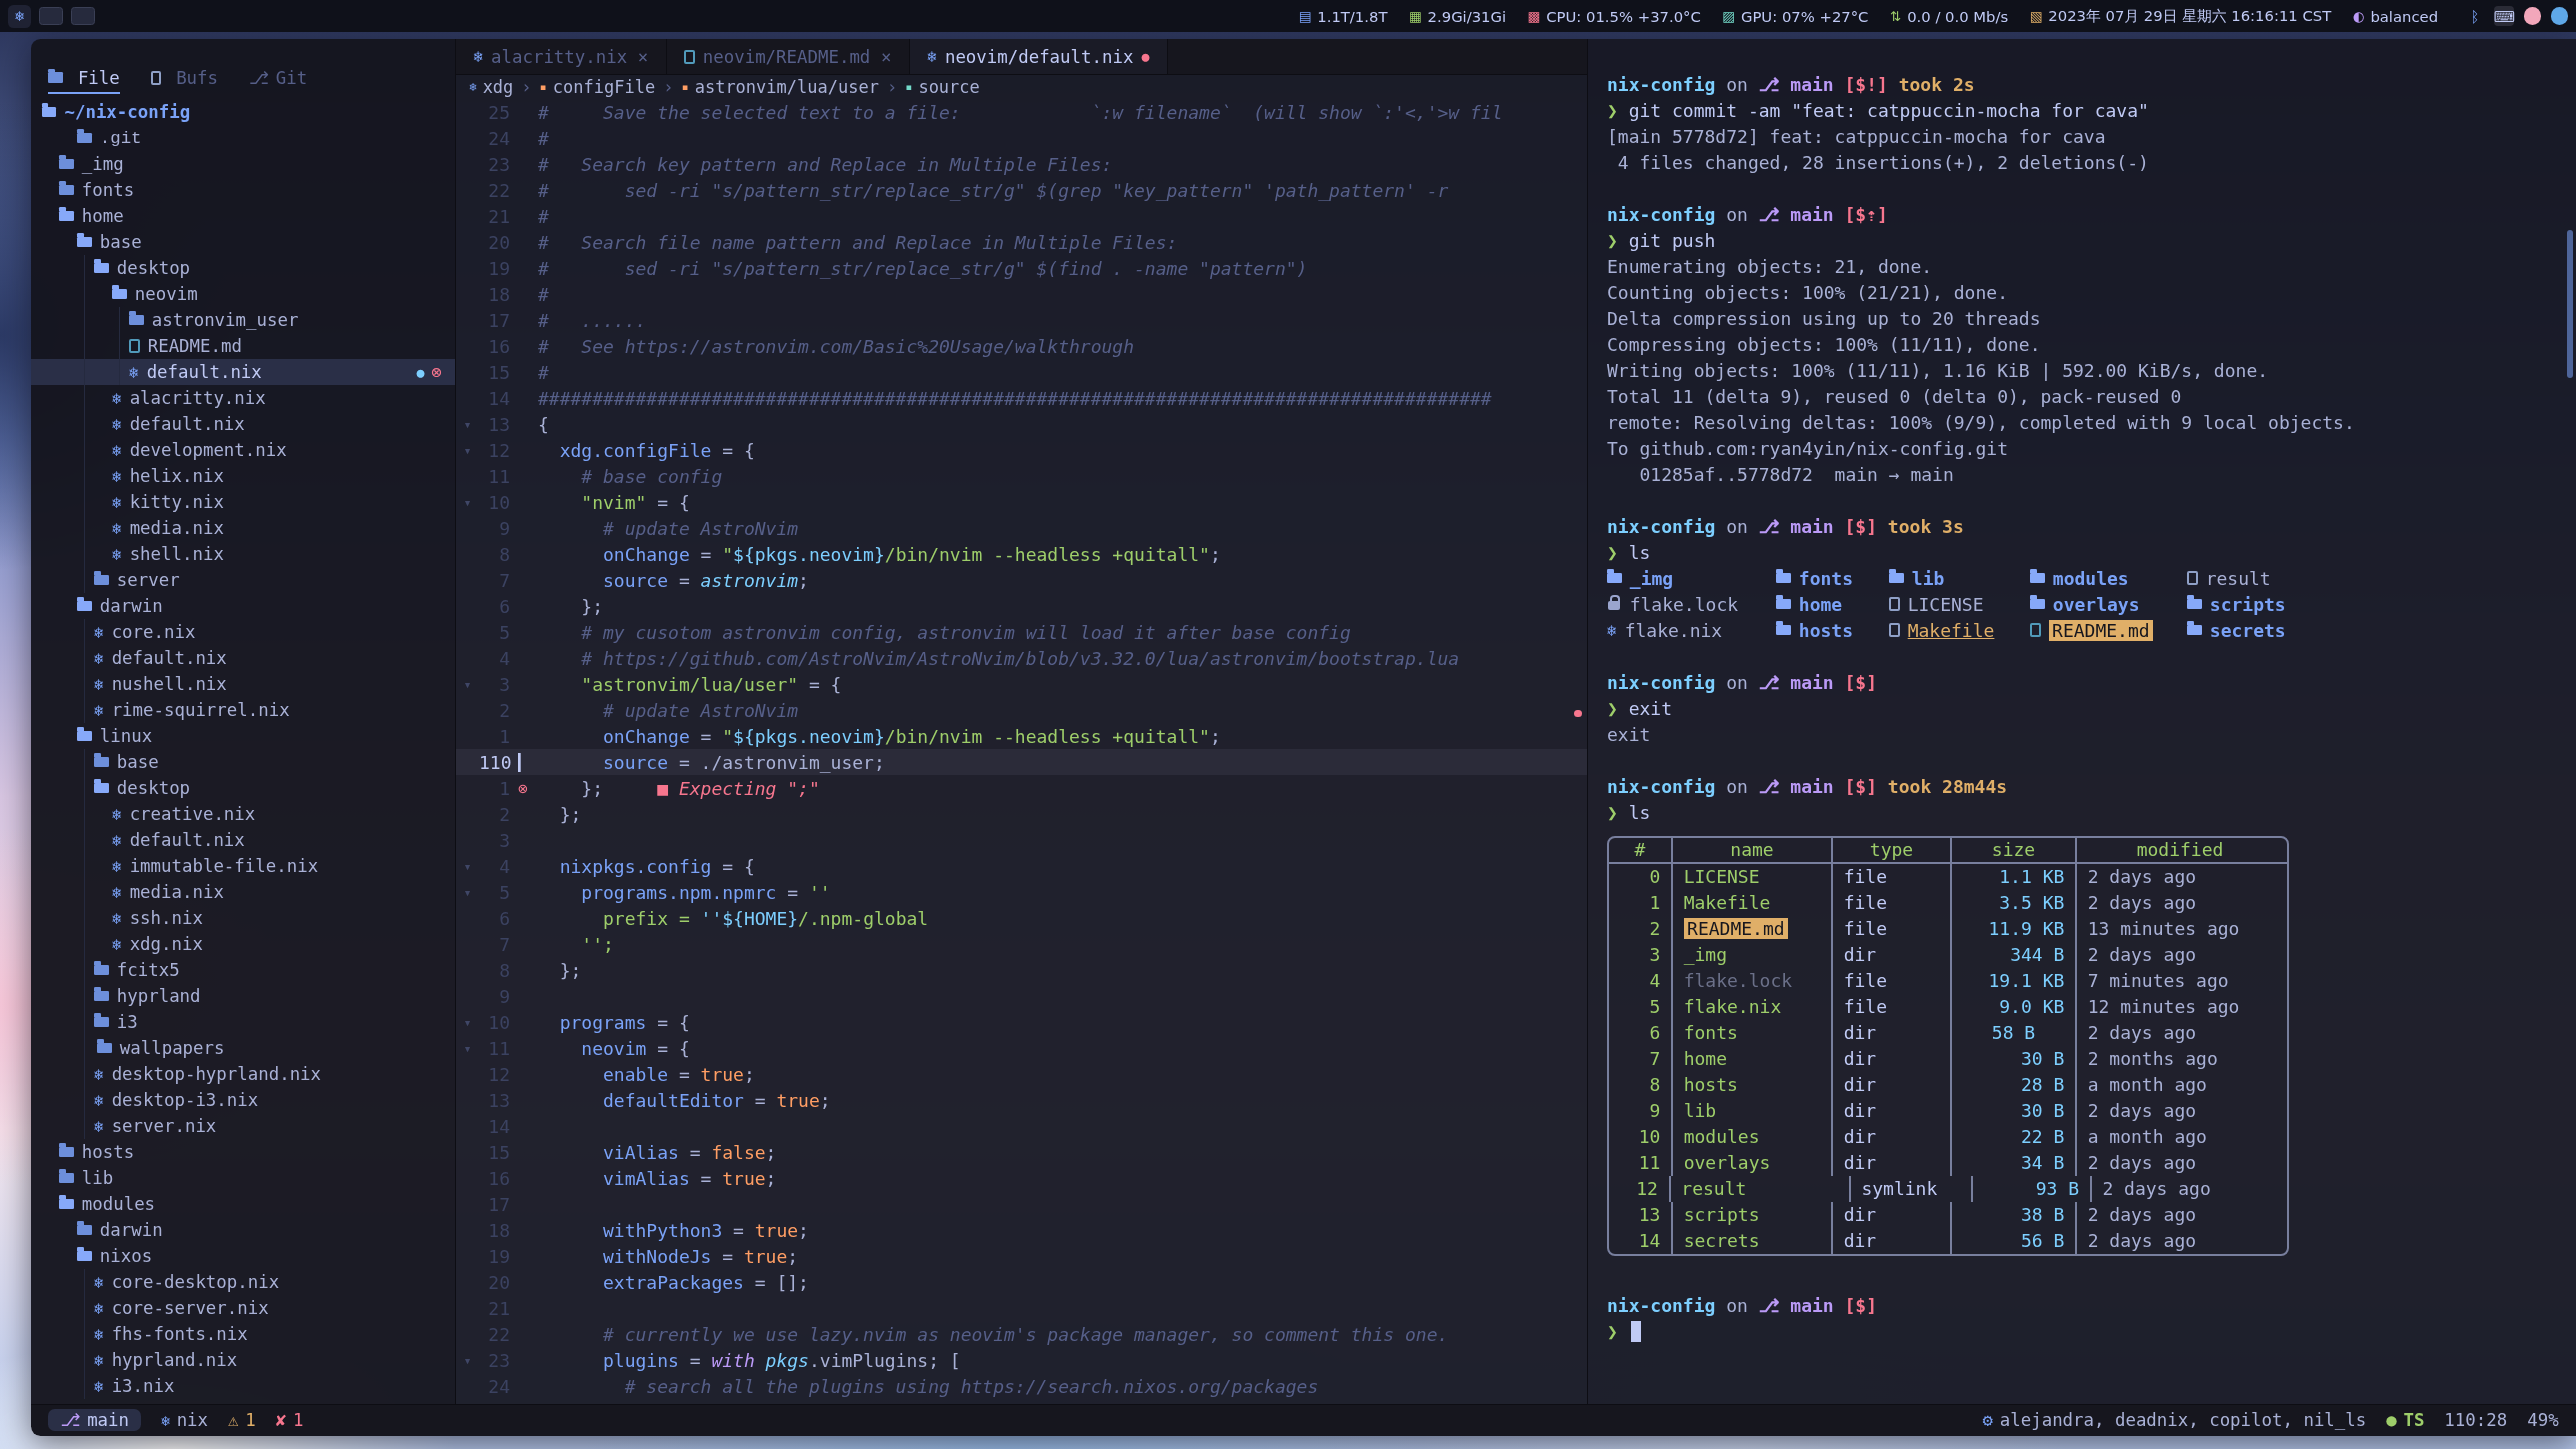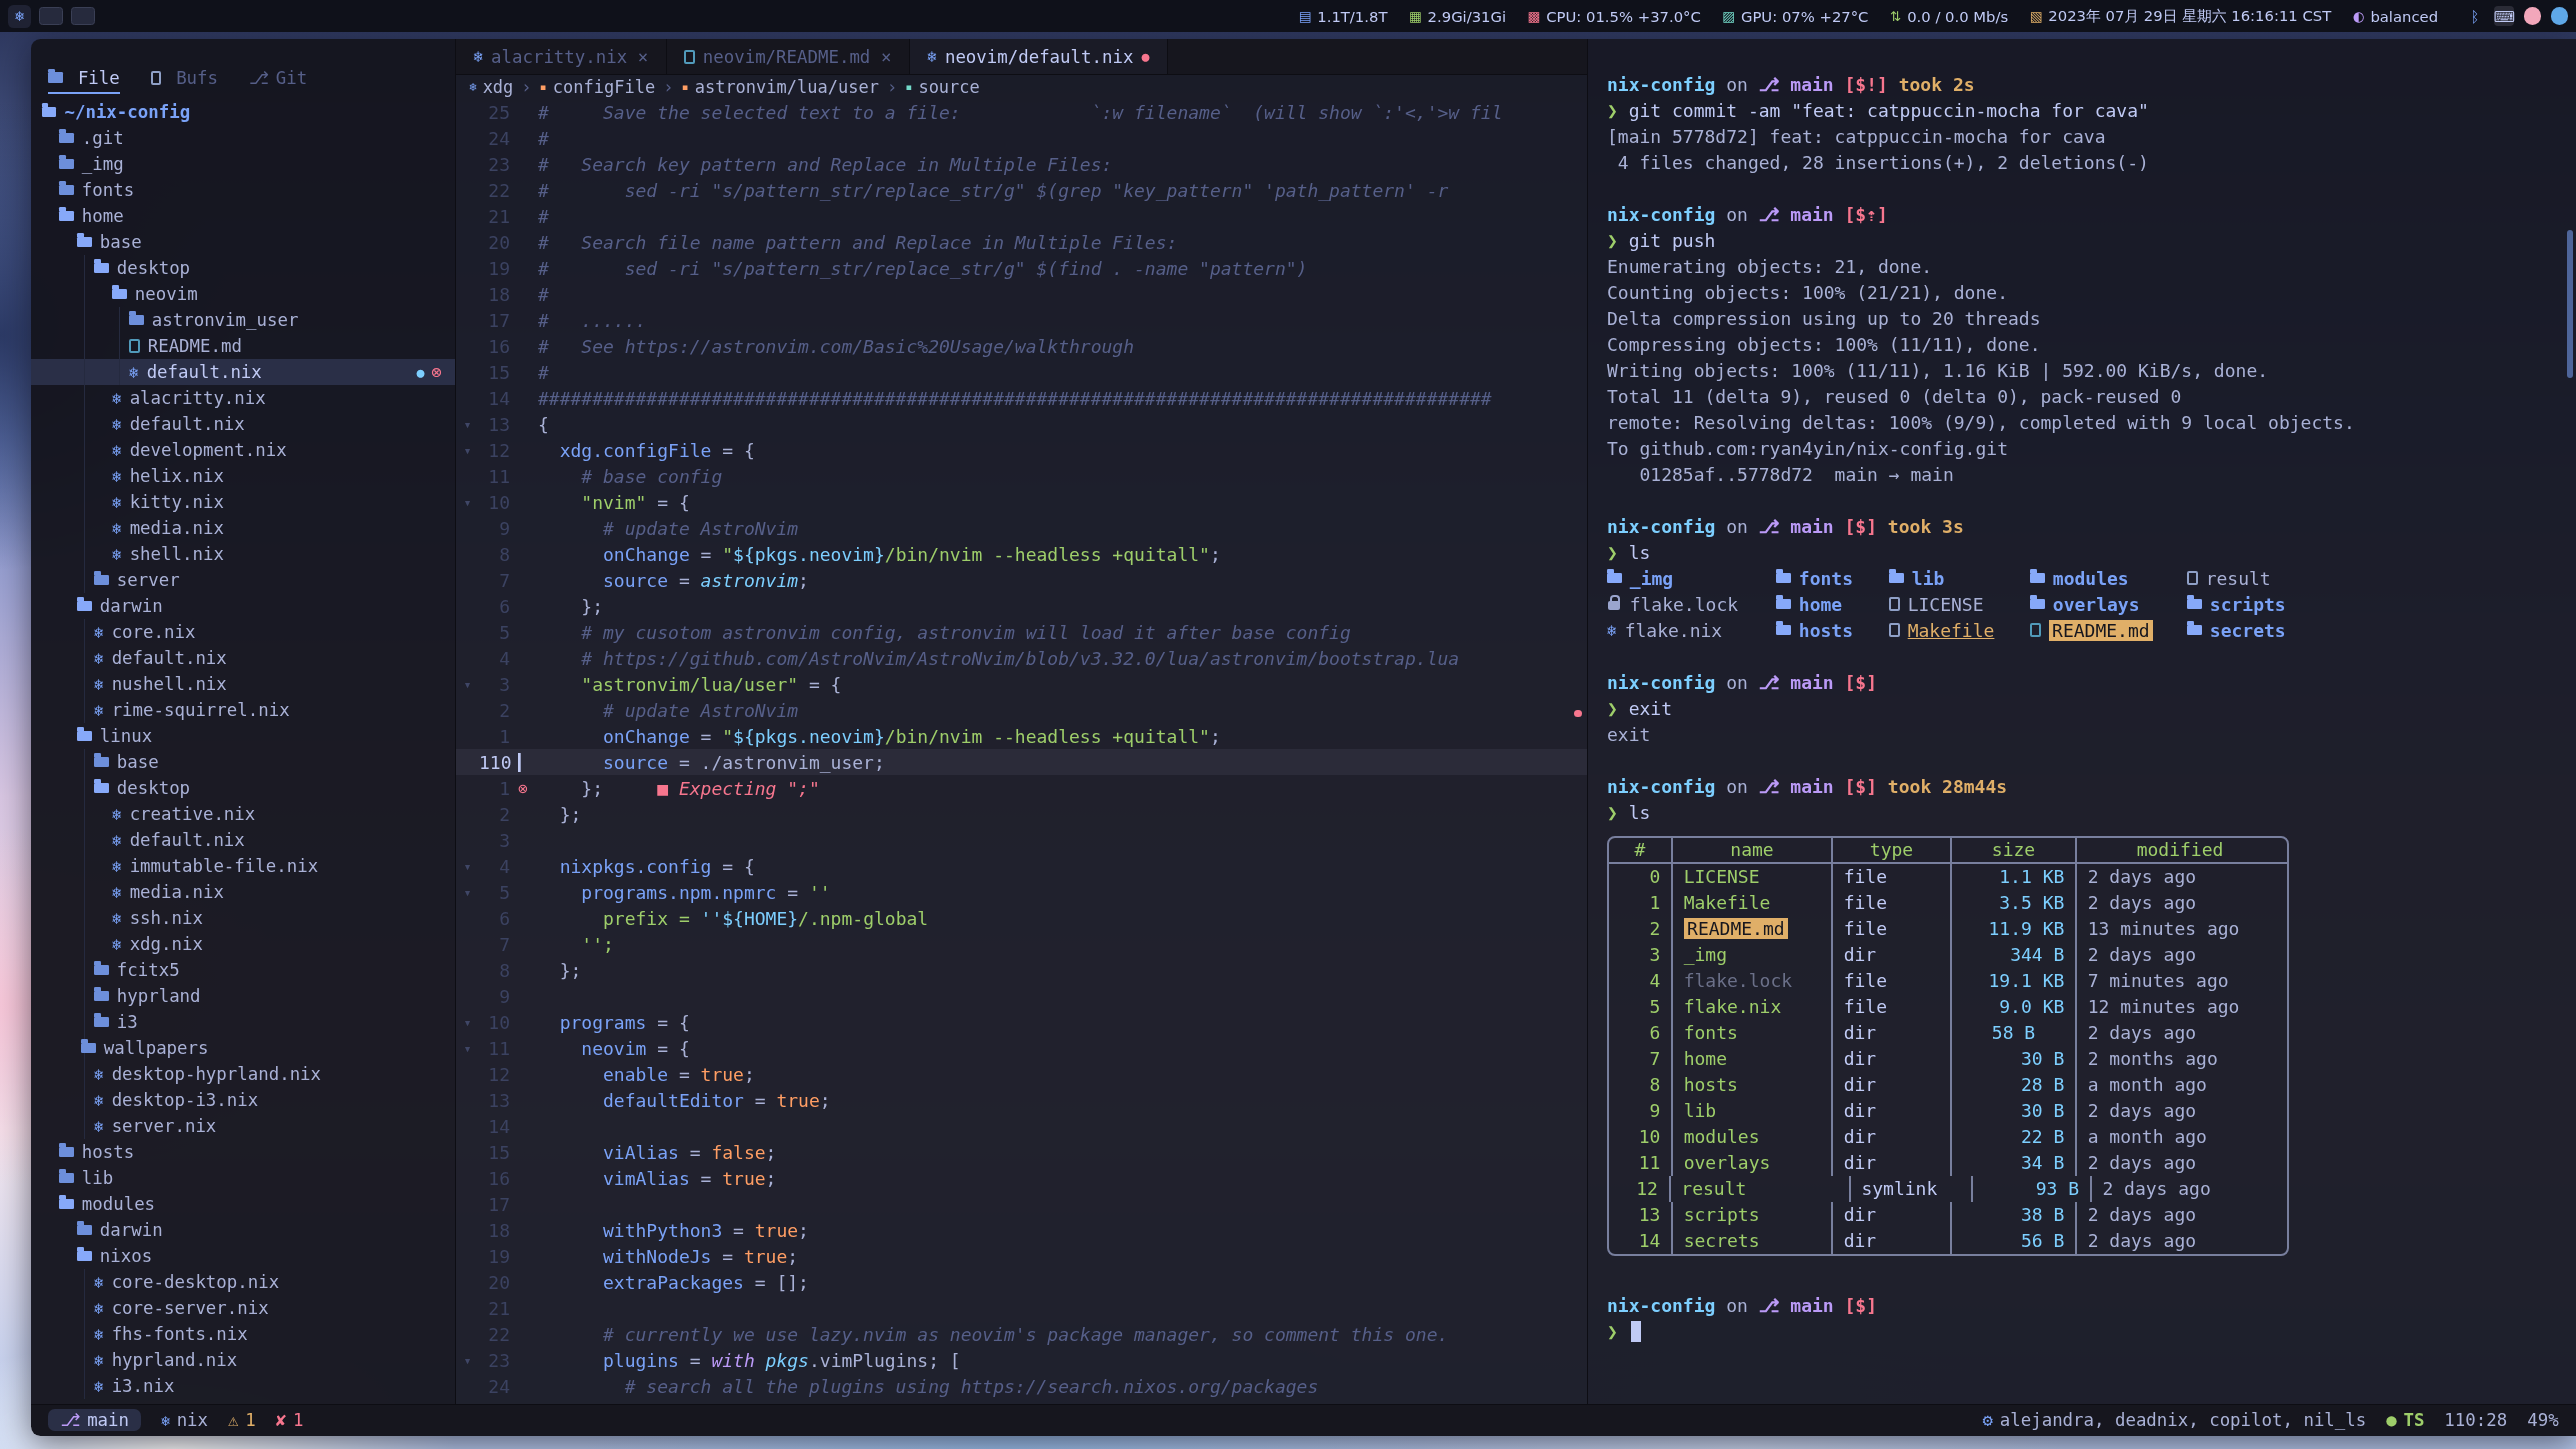--- a/index.html
+++ b/index.html
@@ -208,21 +208,21 @@
             <span class="docico"></span>
             <span>Bufs</span>
           </div>
           <div class="ttab">
             <span>⎇</span>
             <span>Git</span>
           </div>
         </div>
       <div class="tree-items">
           <div class="trow root" style="padding-left: 10.7px;"><span class="fico open"></span><span class="rootname">~/nix-config</span></div>
-          <div class="trow" style="padding-left: 28px;"><span class="fico"></span><span class="tname">.git</span></div>
+          <div class="trow" style="padding-left: 46px; font-family: Liberation Mono, monospace;"><span class="fico"></span><span class="tname">.git</span></div>
           <div class="trow" style="padding-left: 28px;"><span class="fico"></span><span class="tname">_img</span></div>
           <div class="trow" style="padding-left: 28px;"><span class="fico"></span><span class="tname">fonts</span></div>
           <div class="trow" style="padding-left: 28px;"><span class="fico open"></span><span class="tname">home</span></div>
           <div class="trow" style="padding-left: 46px; background-size: 17.4px 100%;"><span class="fico open"></span><span class="tname">base</span></div>
           <div class="trow" style="padding-left: 63px; background-size: 35px 100%;"><span class="fico open"></span><span class="tname">desktop</span></div>
           <div class="trow" style="padding-left: 81px; background-size: 52px 100%;"><span class="fico open"></span><span class="tname">neovim</span></div>
           <div class="trow" style="padding-left: 98px; background-size: 70px 100%;"><span class="fico"></span><span class="tname">astronvim_user</span></div>
           <div class="trow" style="padding-left: 98px; background-size: 70px 100%;"><span class="docico md"></span><span class="tname">README.md</span></div>
           <div class="trow act" style="padding-left: 98px; background-size: 70px 100%;"><span class="nixic">❄</span><span class="tname">default.nix</span><span class="tmod">●</span><span class="terr">⊗</span></div>
           <div class="trow" style="padding-left: 81px; background-size: 52px 100%;"><span class="nixic">❄</span><span class="tname">alacritty.nix</span></div>
@@ -243,21 +243,21 @@
           <div class="trow" style="padding-left: 63px; background-size: 35px 100%;"><span class="fico open"></span><span class="tname">desktop</span></div>
           <div class="trow" style="padding-left: 81px; background-size: 52px 100%;"><span class="nixic">❄</span><span class="tname">creative.nix</span></div>
           <div class="trow" style="padding-left: 81px; background-size: 52px 100%;"><span class="nixic">❄</span><span class="tname">default.nix</span></div>
           <div class="trow" style="padding-left: 81px; background-size: 52px 100%;"><span class="nixic">❄</span><span class="tname">immutable-file.nix</span></div>
           <div class="trow" style="padding-left: 81px; background-size: 52px 100%;"><span class="nixic">❄</span><span class="tname">media.nix</span></div>
           <div class="trow" style="padding-left: 81px; background-size: 52px 100%;"><span class="nixic">❄</span><span class="tname">ssh.nix</span></div>
           <div class="trow" style="padding-left: 81px; background-size: 52px 100%;"><span class="nixic">❄</span><span class="tname">xdg.nix</span></div>
           <div class="trow" style="padding-left: 63px; background-size: 35px 100%;"><span class="fico"></span><span class="tname">fcitx5</span></div>
           <div class="trow" style="padding-left: 63px; background-size: 35px 100%;"><span class="fico"></span><span class="tname">hyprland</span></div>
           <div class="trow" style="padding-left: 63px; background-size: 35px 100%;"><span class="fico"></span><span class="tname">i3</span></div>
-          <div class="trow" style="padding-left: 50px; background-size: 35px 100%;"><span class="fico"></span><span class="tname">wallpapers</span></div>
+          <div class="trow" style="padding-left: 66px; background-size: 35px 100%;"><span class="fico"></span><span class="tname">wallpapers</span></div>
           <div class="trow" style="padding-left: 63px; background-size: 35px 100%;"><span class="nixic">❄</span><span class="tname">desktop-hyprland.nix</span></div>
           <div class="trow" style="padding-left: 63px; background-size: 35px 100%;"><span class="nixic">❄</span><span class="tname">desktop-i3.nix</span></div>
           <div class="trow" style="padding-left: 63px; background-size: 35px 100%;"><span class="nixic">❄</span><span class="tname">server.nix</span></div>
           <div class="trow" style="padding-left: 28px;"><span class="fico"></span><span class="tname">hosts</span></div>
           <div class="trow" style="padding-left: 28px;"><span class="fico"></span><span class="tname">lib</span></div>
           <div class="trow" style="padding-left: 28px;"><span class="fico open"></span><span class="tname">modules</span></div>
           <div class="trow" style="padding-left: 46px; background-size: 17.4px 100%;"><span class="fico"></span><span class="tname">darwin</span></div>
           <div class="trow" style="padding-left: 46px; background-size: 17.4px 100%;"><span class="fico open"></span><span class="tname">nixos</span></div>
           <div class="trow" style="padding-left: 63px; background-size: 35px 100%;"><span class="nixic">❄</span><span class="tname">core-desktop.nix</span></div>
           <div class="trow" style="padding-left: 63px; background-size: 35px 100%;"><span class="nixic">❄</span><span class="tname">core-server.nix</span></div>

